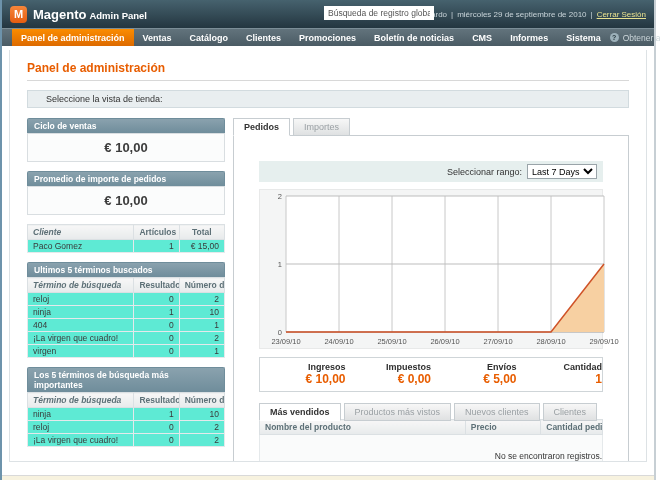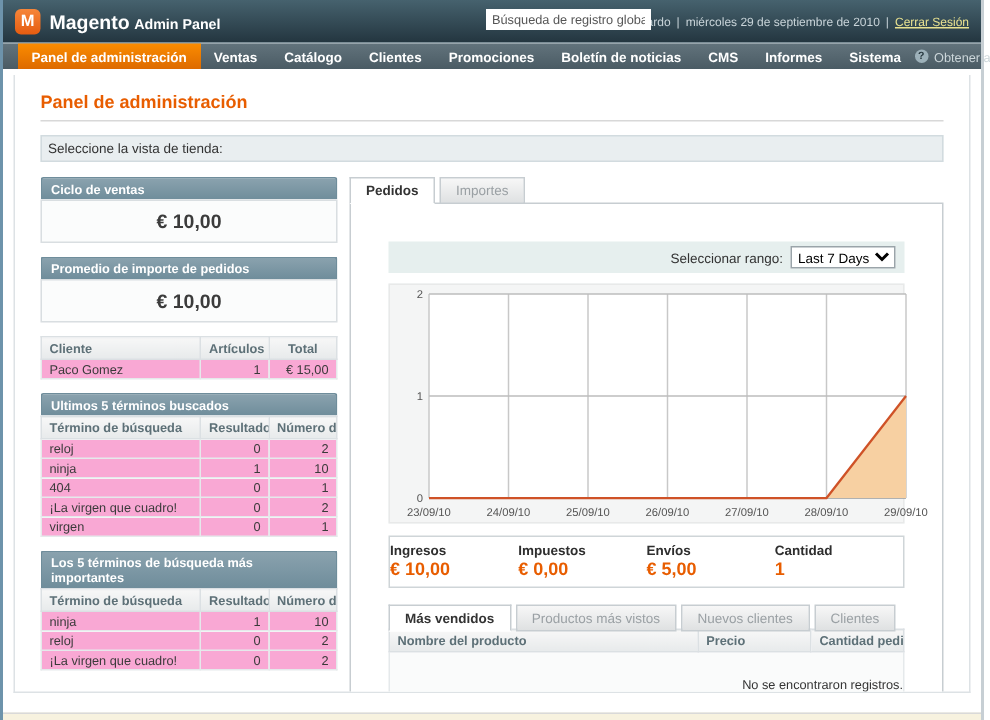--- a/index.html
+++ b/index.html
@@ -32,56 +32,56 @@
   .nav-help { margin-left:auto; color:#ccd6da; font-size:8.5px; display:flex;
     align-items:center; gap:4px; padding-right:10px; cursor:pointer; white-space:nowrap; }
   .help-ic { width:9px; height:9px; border-radius:50%; background:#9db1ba;
     color:#27383f; font-size:7px; line-height:9px; text-align:center; font-weight:bold; flex:none; }
 
   
   .frame { margin:4px 7px 0; border:1px solid #dde2e5; border-top:none;
     height:412px; padding:8px 17px 10px; background:#fff; overflow:hidden; }
   .page-title { color:#e85d00; font-size:12px; font-weight:bold;
     padding:3px 0 5px; border-bottom:1px solid #d8d8d8; margin-bottom:9px; }
-  .store-bar { background:#e9eef0; border:1px solid #d2dbdf; padding:3px 4px;
+  .store-bar { background:#e9eef0; border:1px solid #d2dbdf; padding:3px 18px;
     font-size:9px; color:#333; margin-bottom:10px; display:flex; align-items:center; gap:5px; }
   select { font-size:9px; border:1px solid #9aa4a9; background:#fff; height:15px;
     font-family:"Liberation Sans", sans-serif; }
 
   .columns { display:flex; gap:8px; }
   .col-left { width:198px; flex:none; display:flex; flex-direction:column; gap:9px; }
   .col-right { flex:1; min-width:0; }
 
   
   .panel-head { background:linear-gradient(#8aa2ae,#6f8d9b); color:#fff;
     font-weight:bold; font-size:8.5px; padding:2px 6px; border:1px solid #6f8d9b;
     border-bottom:none; border-radius:2px 2px 0 0; }
   .panel-value { border:1px solid #d9dee1; background:#fbfcfc; text-align:center;
     font-size:13px; font-weight:bold; color:#3c3c3c; padding:6px 0; }
   table { width:100%; border-collapse:collapse; font-size:8.5px; table-layout:fixed; }
   .data-table { border:1px solid #d6dcdf; }
   th { background:linear-gradient(#f7f7f7,#e7eaeb); color:#5d7077; font-weight:bold;
     text-align:left; padding:2px 5px; border:1px solid #dbe0e3; overflow:hidden; white-space:nowrap; }
-  td { padding:1px 5px; border:1px solid #e5e9eb; color:#3a3a3a; background:#f9a8d4;
+  td { padding:1px 5px; border:1px solid #e5e9eb; color:#3a3a3a; background:#5eead4;
     overflow:hidden; white-space:nowrap; }
   td.num { text-align:right; }
-  .w1 { width:54%; } .w2 { width:23%; } .w3 { width:23%;text-align:center; }
+  .w1 { width:54%;font-style:italic; } .w2 { width:23%; } .w3 { width:23%;text-align:center; }
 
   
   .tabs { display:flex; gap:3px; align-items:flex-end; position:relative; z-index:2; }
   .tab { font-size:9px; padding:3px 10px; border:1px solid #c7cdd1;
     background:linear-gradient(#f7f7f7,#dfe1e2); color:#9aa0a4; cursor:pointer;
     margin-bottom:-1px; white-space:nowrap; }
   .tab.active { background:#fff; border-bottom-color:#fff; color:#333; font-weight:bold; }
   .panel-box { border:1px solid #c7cdd1; background:#fff; padding:25px; position:relative; z-index:1; }
   .range-bar { background:#e6efee; padding:3px 6px; font-size:9px; color:#333;
     display:flex; justify-content:flex-end; align-items:center; gap:5px; margin-bottom:7px; }
   .chart-wrap { background:#f4f5f5; border:1px solid #e8e9e9; margin-bottom:8px; line-height:0; }
   .stats { border:1px solid #cfd5d8; display:flex; padding:4px 0 5px; margin-bottom:11px; }
-  .stat { flex:1; text-align:left; }
+  .stat { flex:1; text-align:right; }
   .stat-label { font-size:9px; font-weight:bold; color:#2e2e2e; }
   .stat-value { font-size:12px; font-weight:bold; color:#e85d00; }
   .grid { border:1px solid #d6dcdf; margin-top:-1px; }
   .grid .g1 { width:60%; } .grid .g2 { width:22%; } .grid .g3 { width:18%; }
   .grid td.empty { text-align:right; padding:16px 0; background:#fafbfb; color:#333; }
 
   .bottom-strip { position:absolute; left:0; right:0; bottom:0; height:5px;
     background:#f7f2df; border-top:1px solid #d9d9d9; }
 </style>
 </head>

